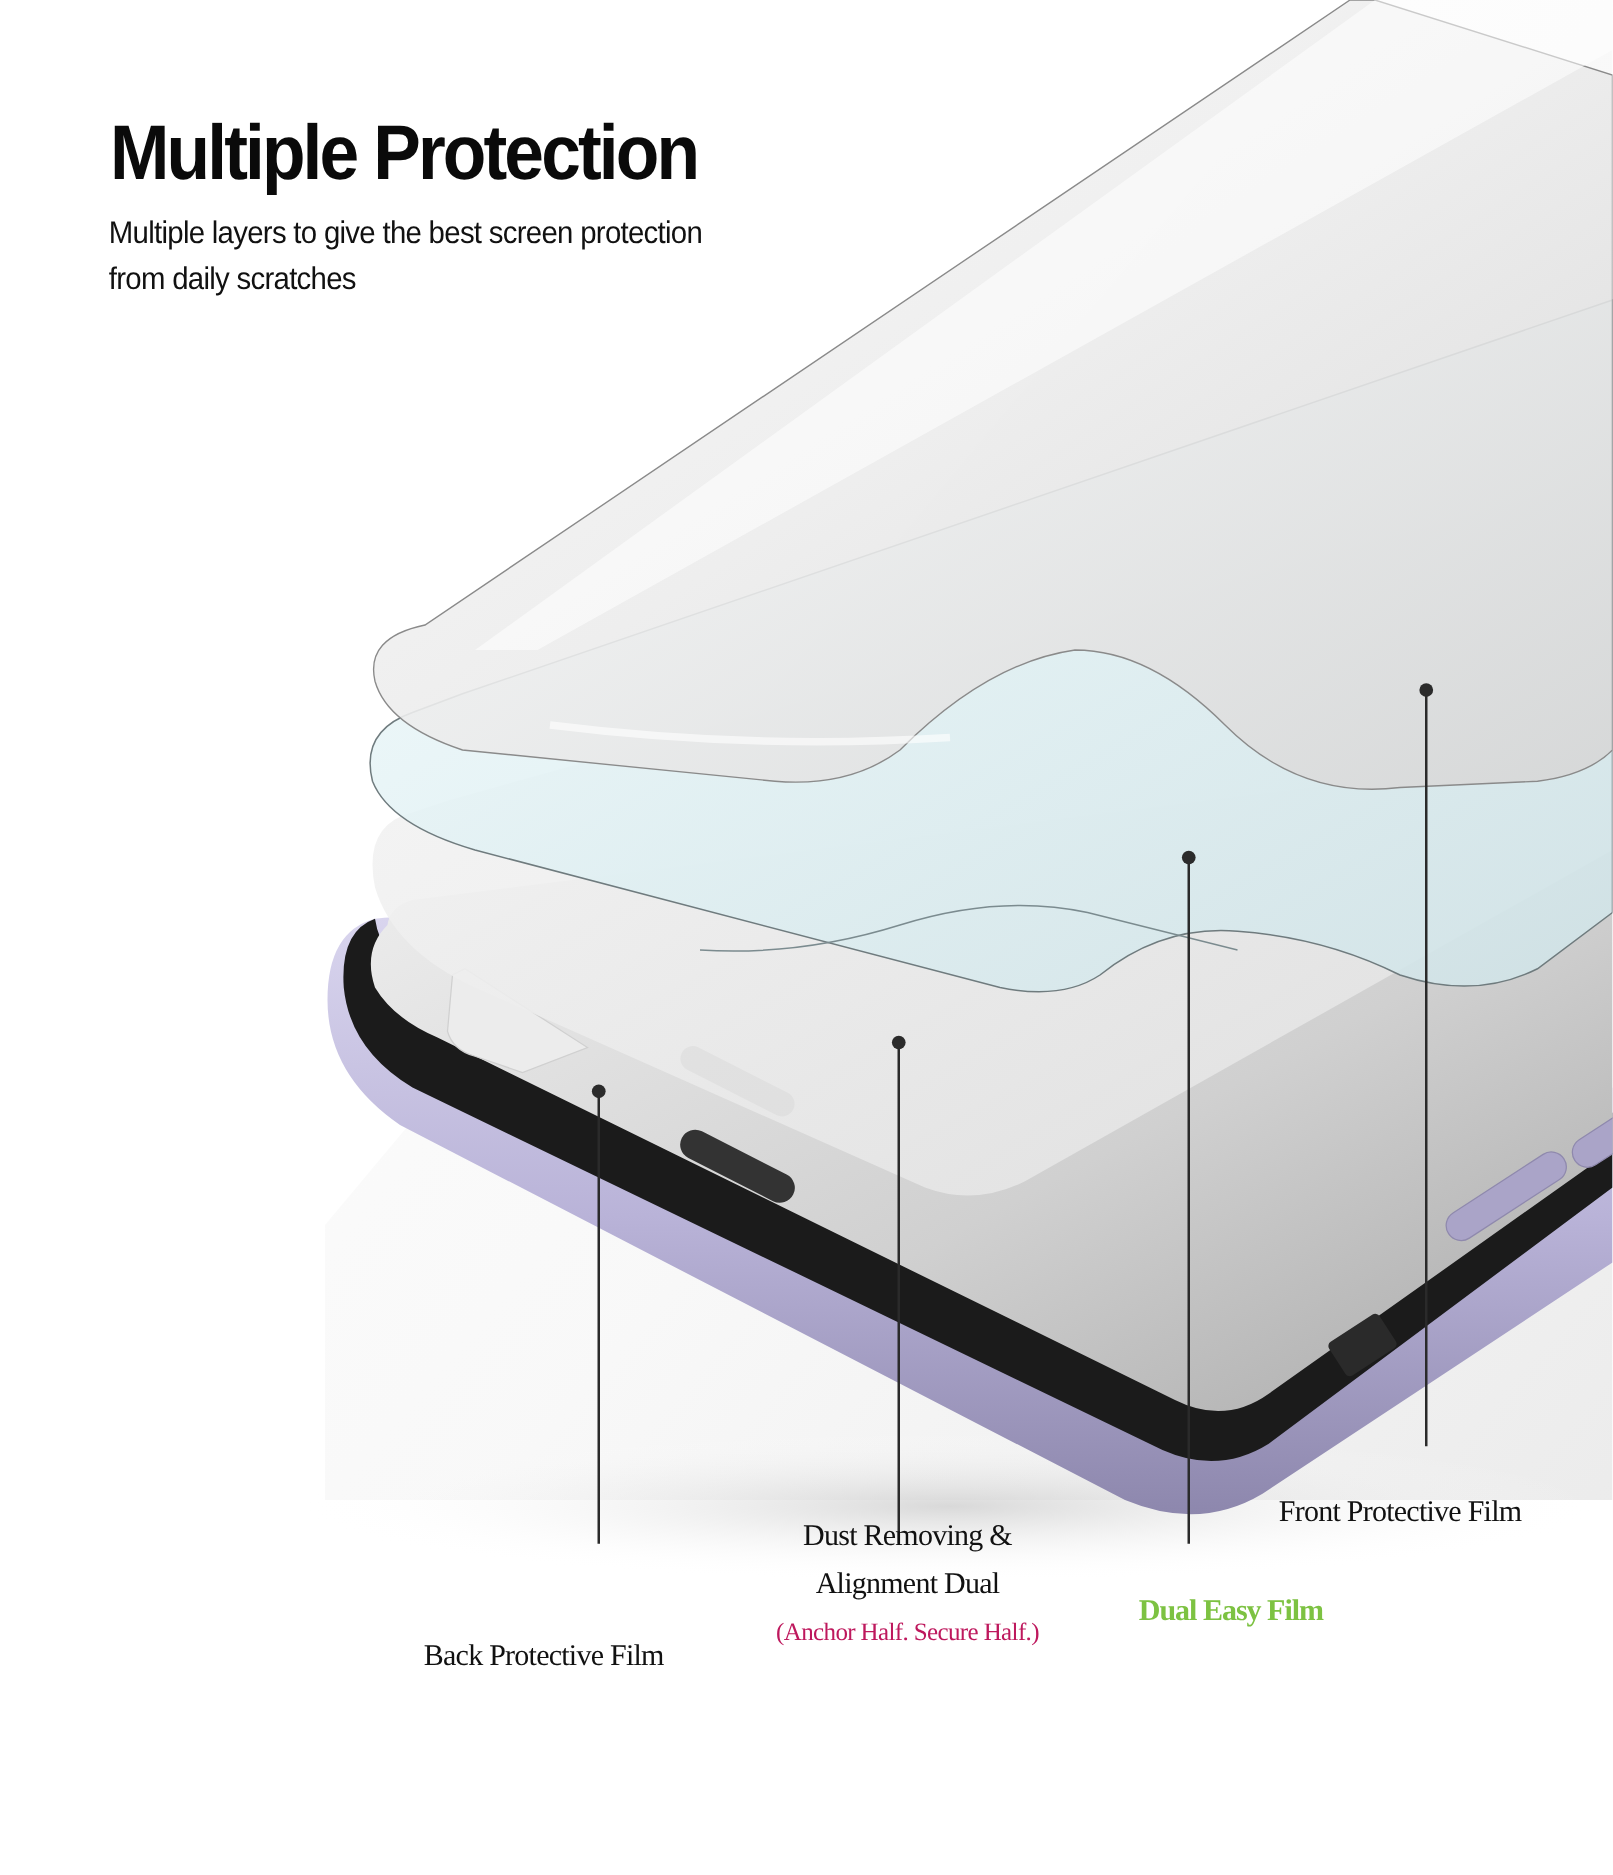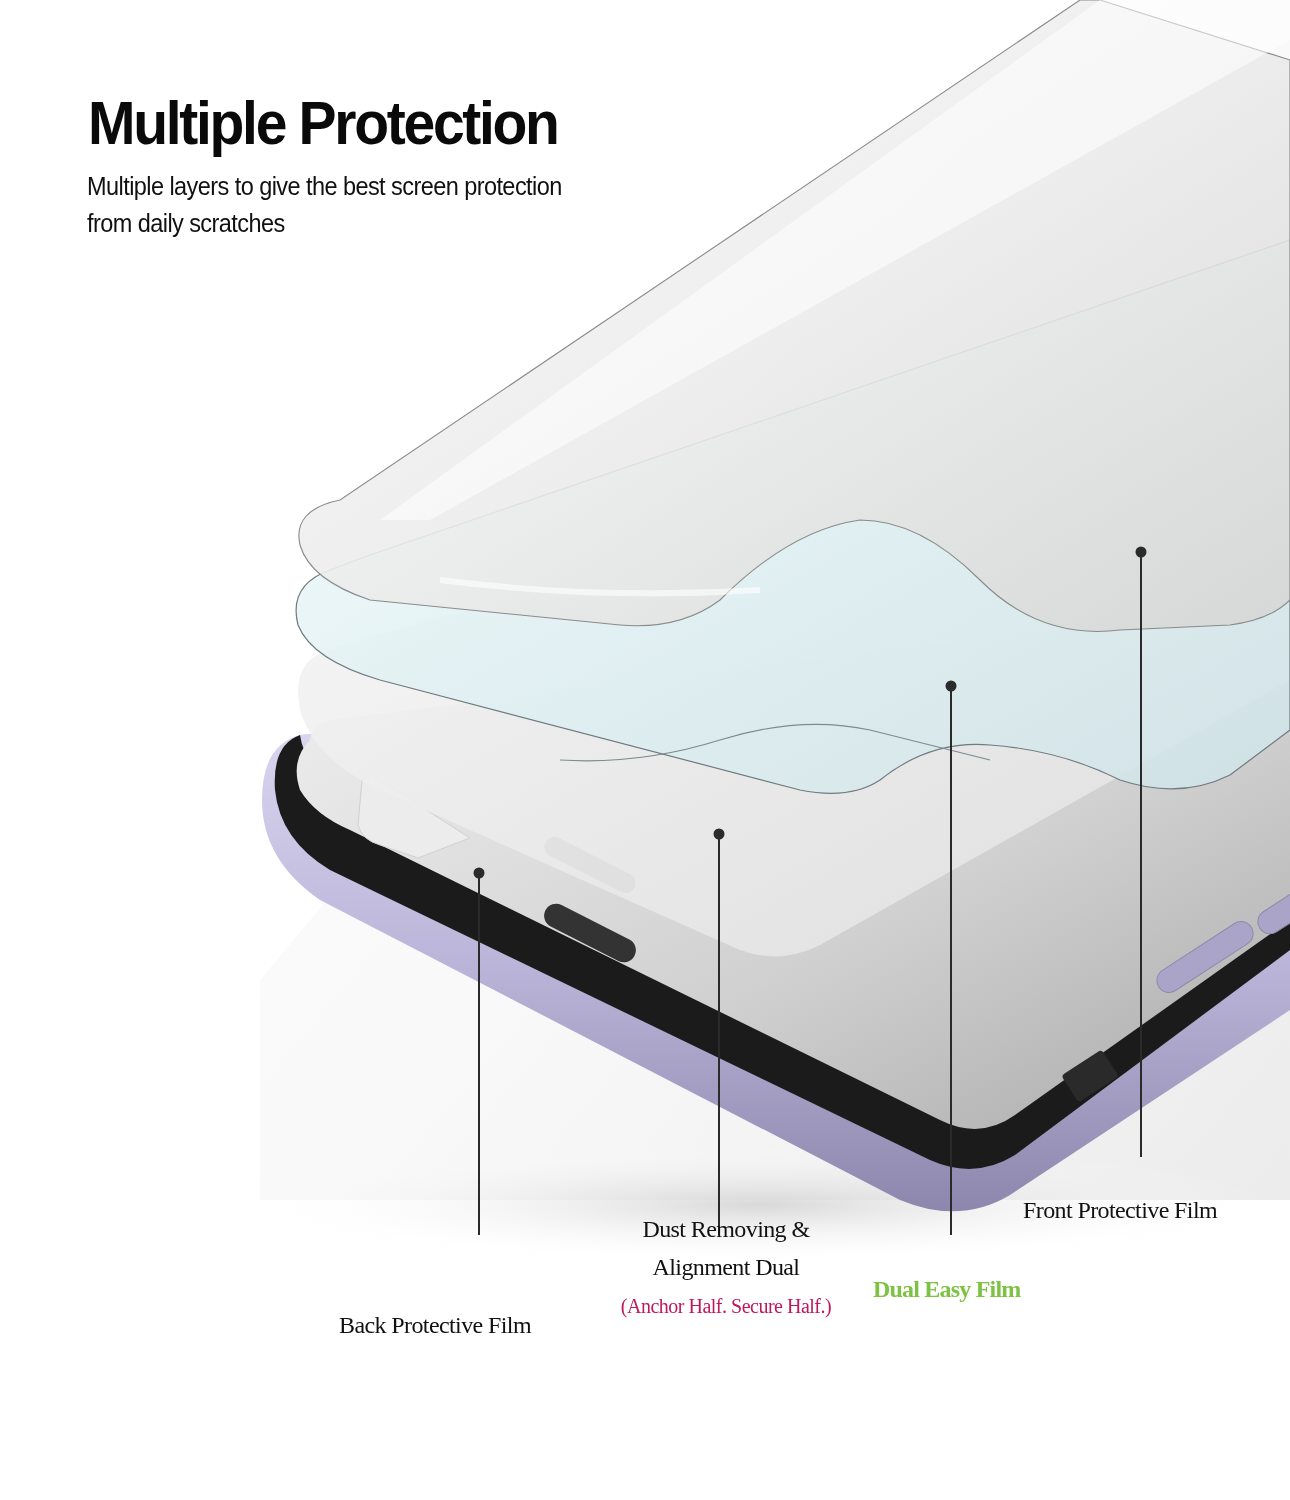--- a/index.html
+++ b/index.html
@@ -121,21 +121,21 @@
 <div class="dot" style="left:951px; top:686px;"></div>
 
 <div class="leader" style="left:718px; top:834px; height:401px;"></div>
 <div class="dot" style="left:719px; top:834px;"></div>
 
 <div class="leader" style="left:478px; top:873px; height:362px;"></div>
 <div class="dot" style="left:479px; top:873px;"></div>
 
 <div class="label" style="left:1023px; top:1191px;">Front Protective Film</div>
 
-<div class="label green bold" style="left:873px; top:1270px;">Dual Easy Film</div>
+<div class="label green bold" style="left:911px; top:1270px;">Dual Easy Film</div>
 
 <div class="label center" style="left:590px; top:1210px; width:272px;">
   <span>Dust Removing &amp;</span><br>
   <span>Alignment Dual</span><br>
   <span class="sub-green">(Anchor Half. Secure Half.)</span>
 </div>
 
 <div class="label" style="left:339px; top:1270px;margin-top:36px;">Back Protective Film</div>
 
 </body></html>

